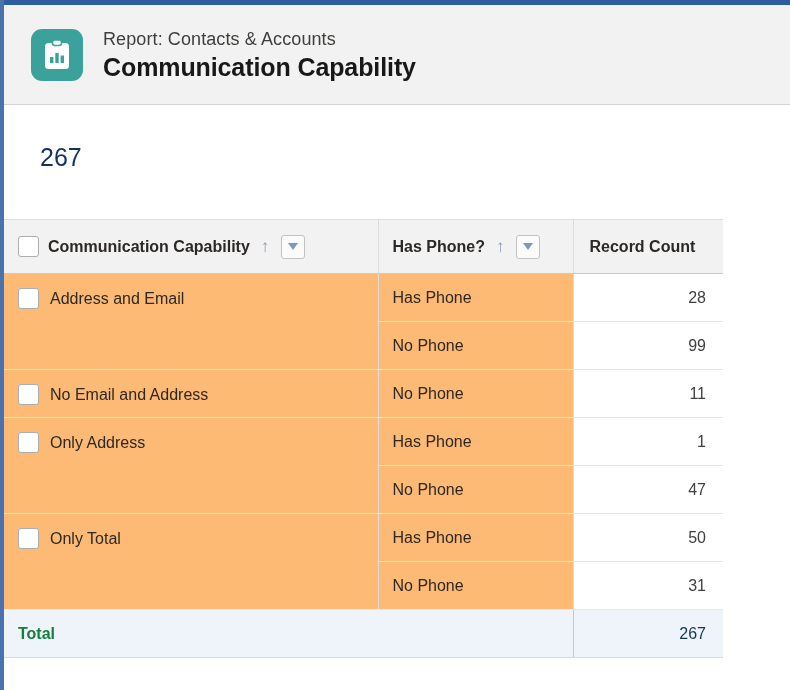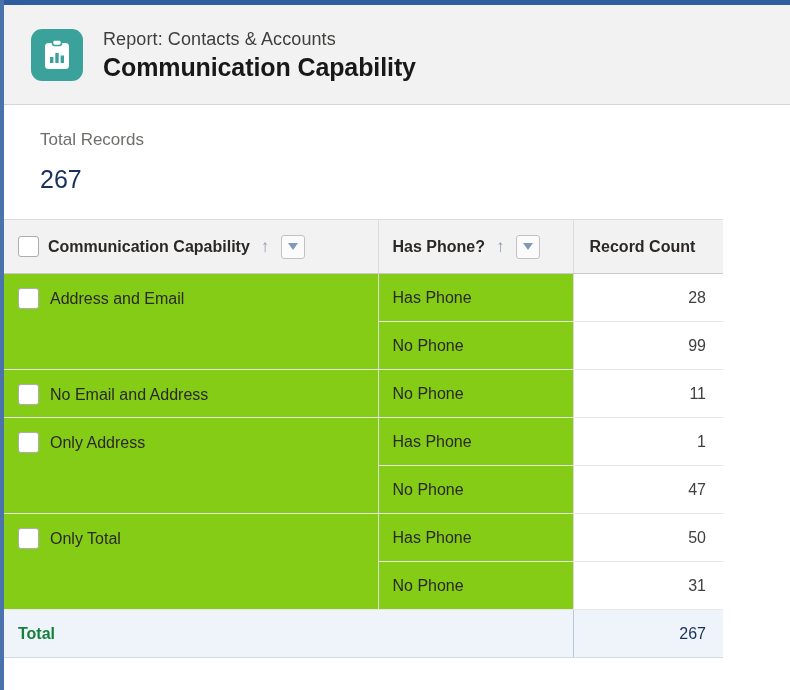--- a/index.html
+++ b/index.html
@@ -170,21 +170,21 @@
     border-top: 7px solid #7f9ab8;
   }
 
   .report-table tbody td {
     height: 48px;
     font-size: 16px;
     color: #2b2826;
     padding: 0 14px;
     vertical-align: middle;
     box-sizing: border-box;
-    background: #84cc16;
+    background: #fdba74;
     border-bottom: 1px solid #e7e7e7;
     border-right: 1px solid #dcdcdc;
   }
   .report-table tbody td.cell-grp {
     border-right: 1px solid #dcdcdc;
     vertical-align: top;
     padding-top: 14px;
   }
   .report-table tbody td.cell-count {
     background: #ffffff;
@@ -252,21 +252,20 @@
         <rect x="18.6" y="16.5" width="3.4" height="7.5" fill="#3aa29a"></rect>
       </svg>
     </div>
     <div class="report-titles">
       <div class="report-subtitle">Report: Contacts &amp; Accounts</div>
       <div class="report-title">Communication Capability</div>
     </div>
   </div>
 
   <div class="summary">
-    <div class="summary-label">Total Records</div>
     <div class="summary-value">267</div>
   </div>
 
   <table class="report-table">
     <colgroup>
       <col class="c1">
         <col class="c2">
         <col class="c3">
     </colgroup>
     <thead>

